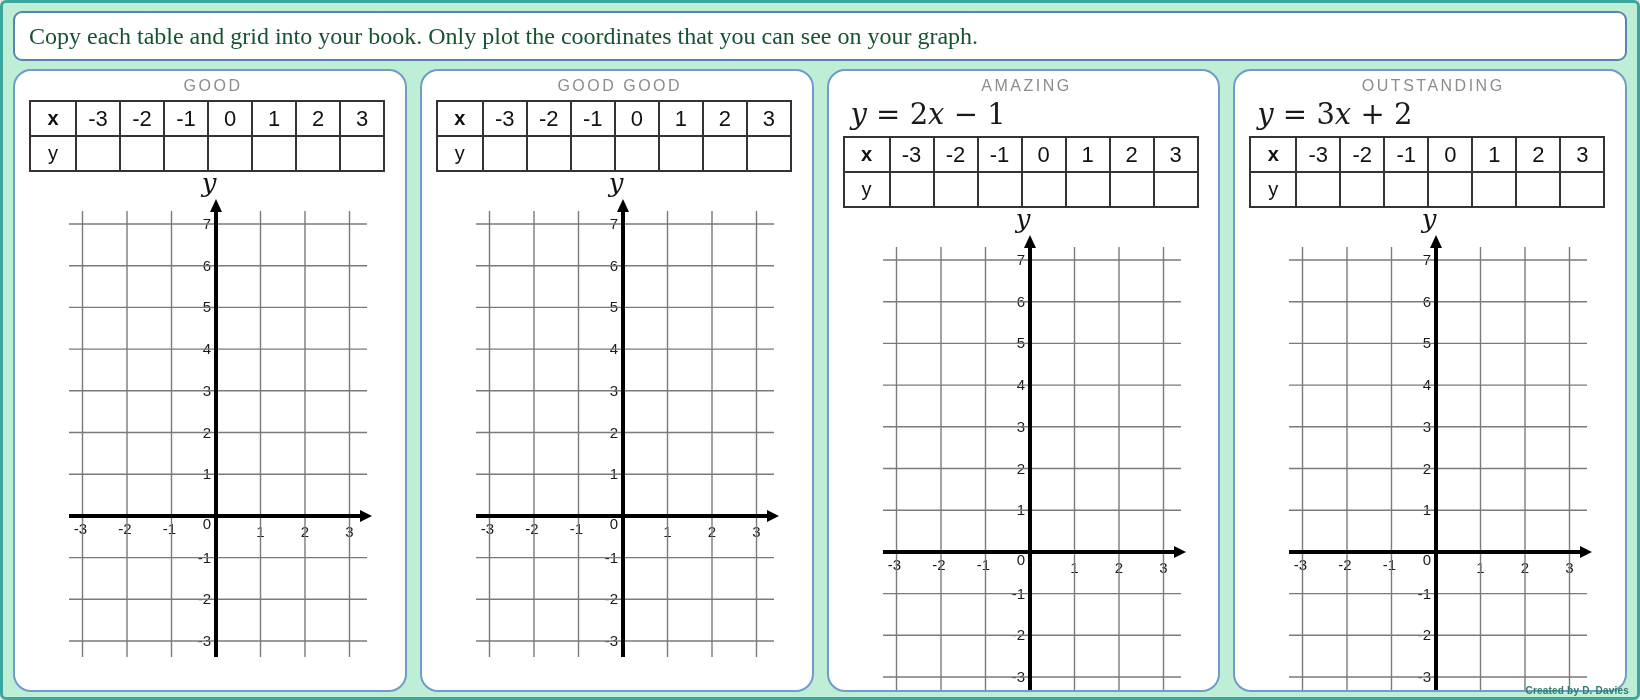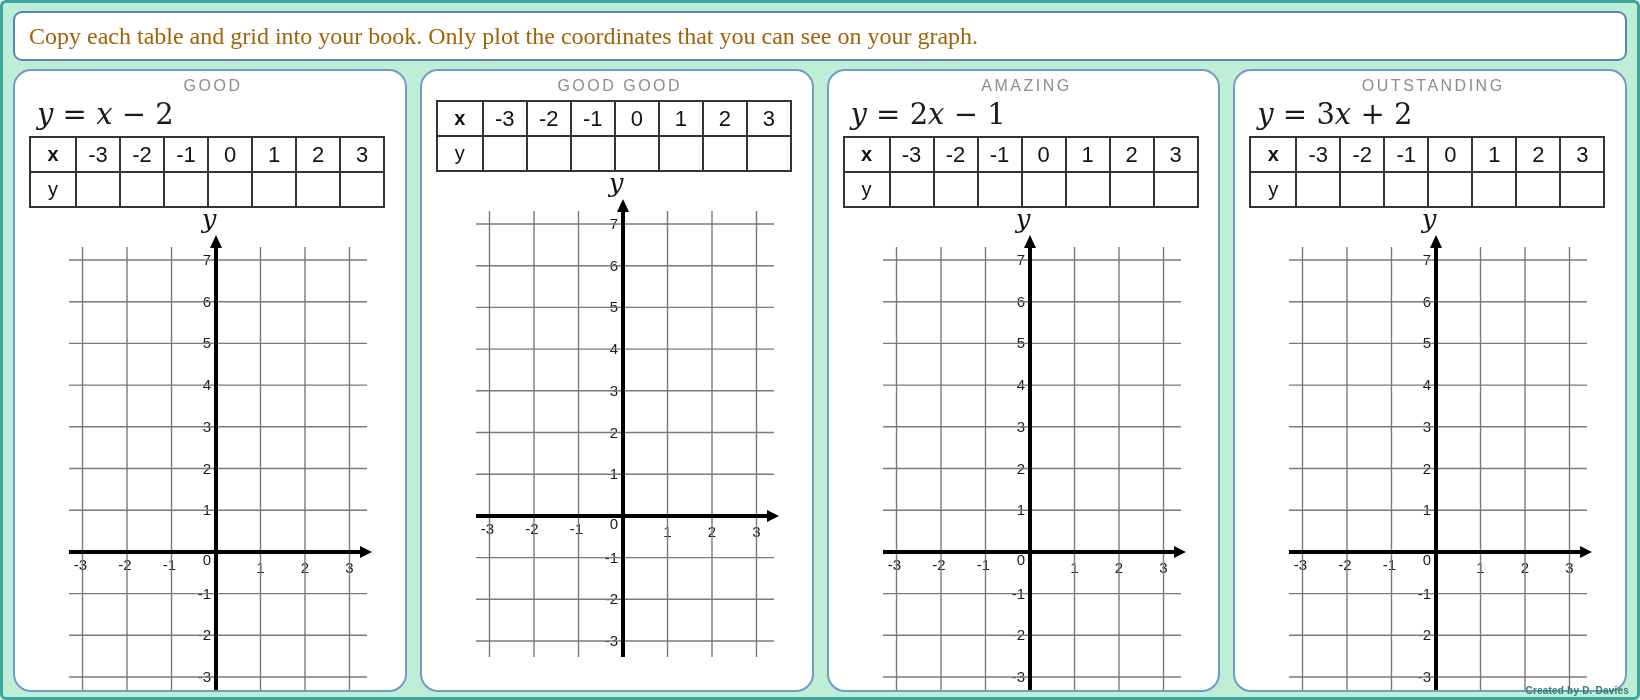--- a/index.html
+++ b/index.html
@@ -6,21 +6,21 @@
   *{box-sizing:border-box;}
   .page{
     position:relative;width:1640px;height:700px;
     background:#bfeed6;border:3px solid #3da69e;border-radius:6px;
     padding:8px 10px;overflow:hidden;
     font-family:"Liberation Sans",sans-serif;
   }
   .instruction-box{
     height:50px;background:#ffffff;border:2px solid #5b84b5;border-radius:9px;
     display:flex;align-items:center;padding:0 14px;
-    font-family:"Liberation Serif",serif;font-size:24px;color:#a16207;
+    font-family:"Liberation Serif",serif;font-size:24px;color:#14532d;
     white-space:nowrap;overflow:hidden;
   }
   .panels{display:flex;gap:13px;margin-top:8px;height:623px;}
   .panel{
     flex:1;background:#ffffff;border:2px solid #6f9ccb;border-radius:18px;
     padding:4px 0 0 12px;overflow:hidden;min-width:0;
   }
   .panel-inner{width:372px;}
   .difficulty{
     height:22px;text-align:center;color:#8c8c8c;font-size:16px;
@@ -54,21 +54,20 @@
 <div class="page">
 
   <div class="instruction-box">
     <span>Copy each table and grid into your book. Only plot the coordinates that you can see on your graph.</span>
   </div>
 
   <div class="panels" id="panels">
   <section class="panel">
     <div class="panel-inner">
       <div class="difficulty">GOOD</div>
-      <div class="equation"><i>y</i> = <i>x</i> − 2</div>
       <table class="xy-table">
         <tbody>
         <tr>
           <td class="hdr-x">x</td>
           <td>-3</td>
           <td>-2</td>
           <td>-1</td>
           <td>0</td>
           <td>1</td>
           <td>2</td>

